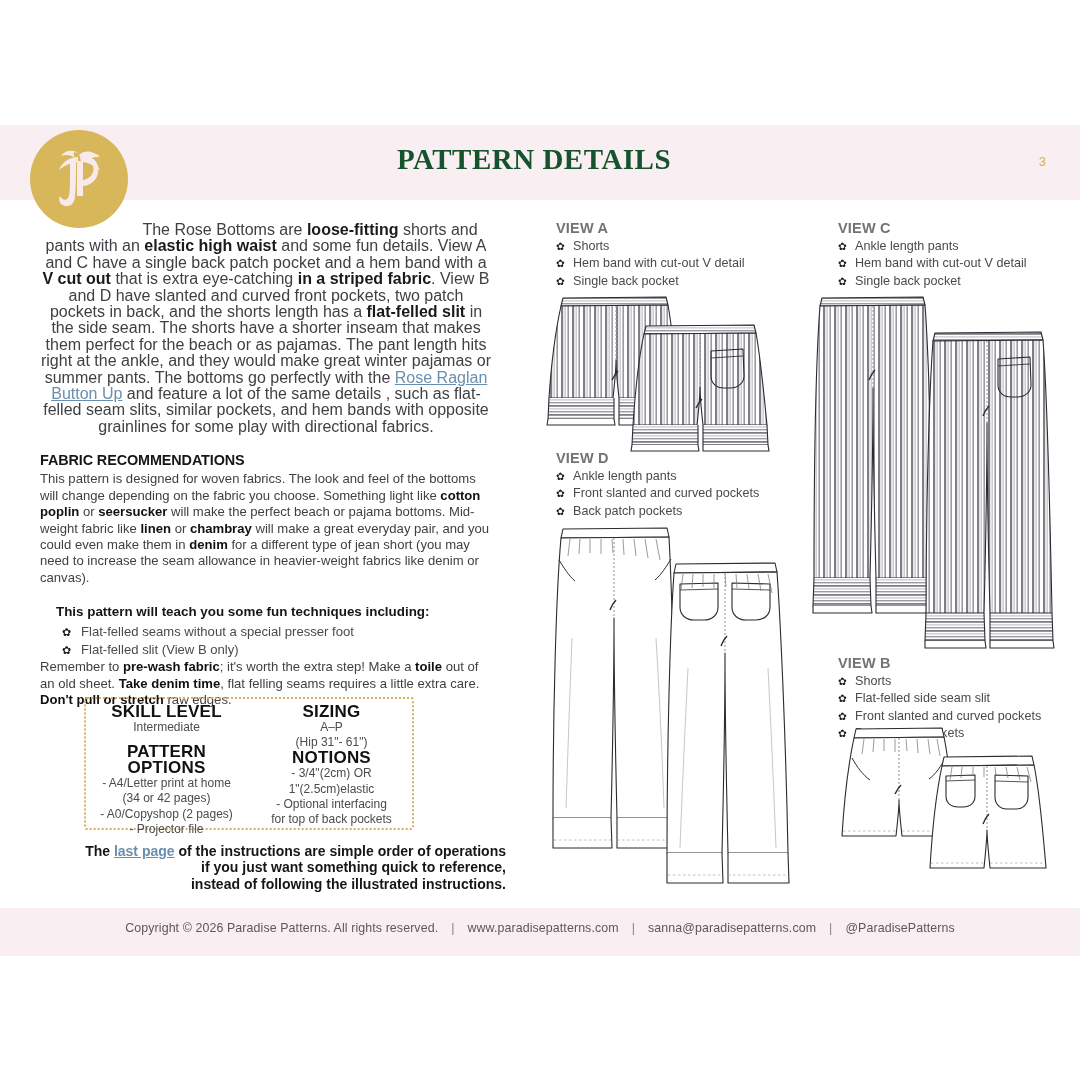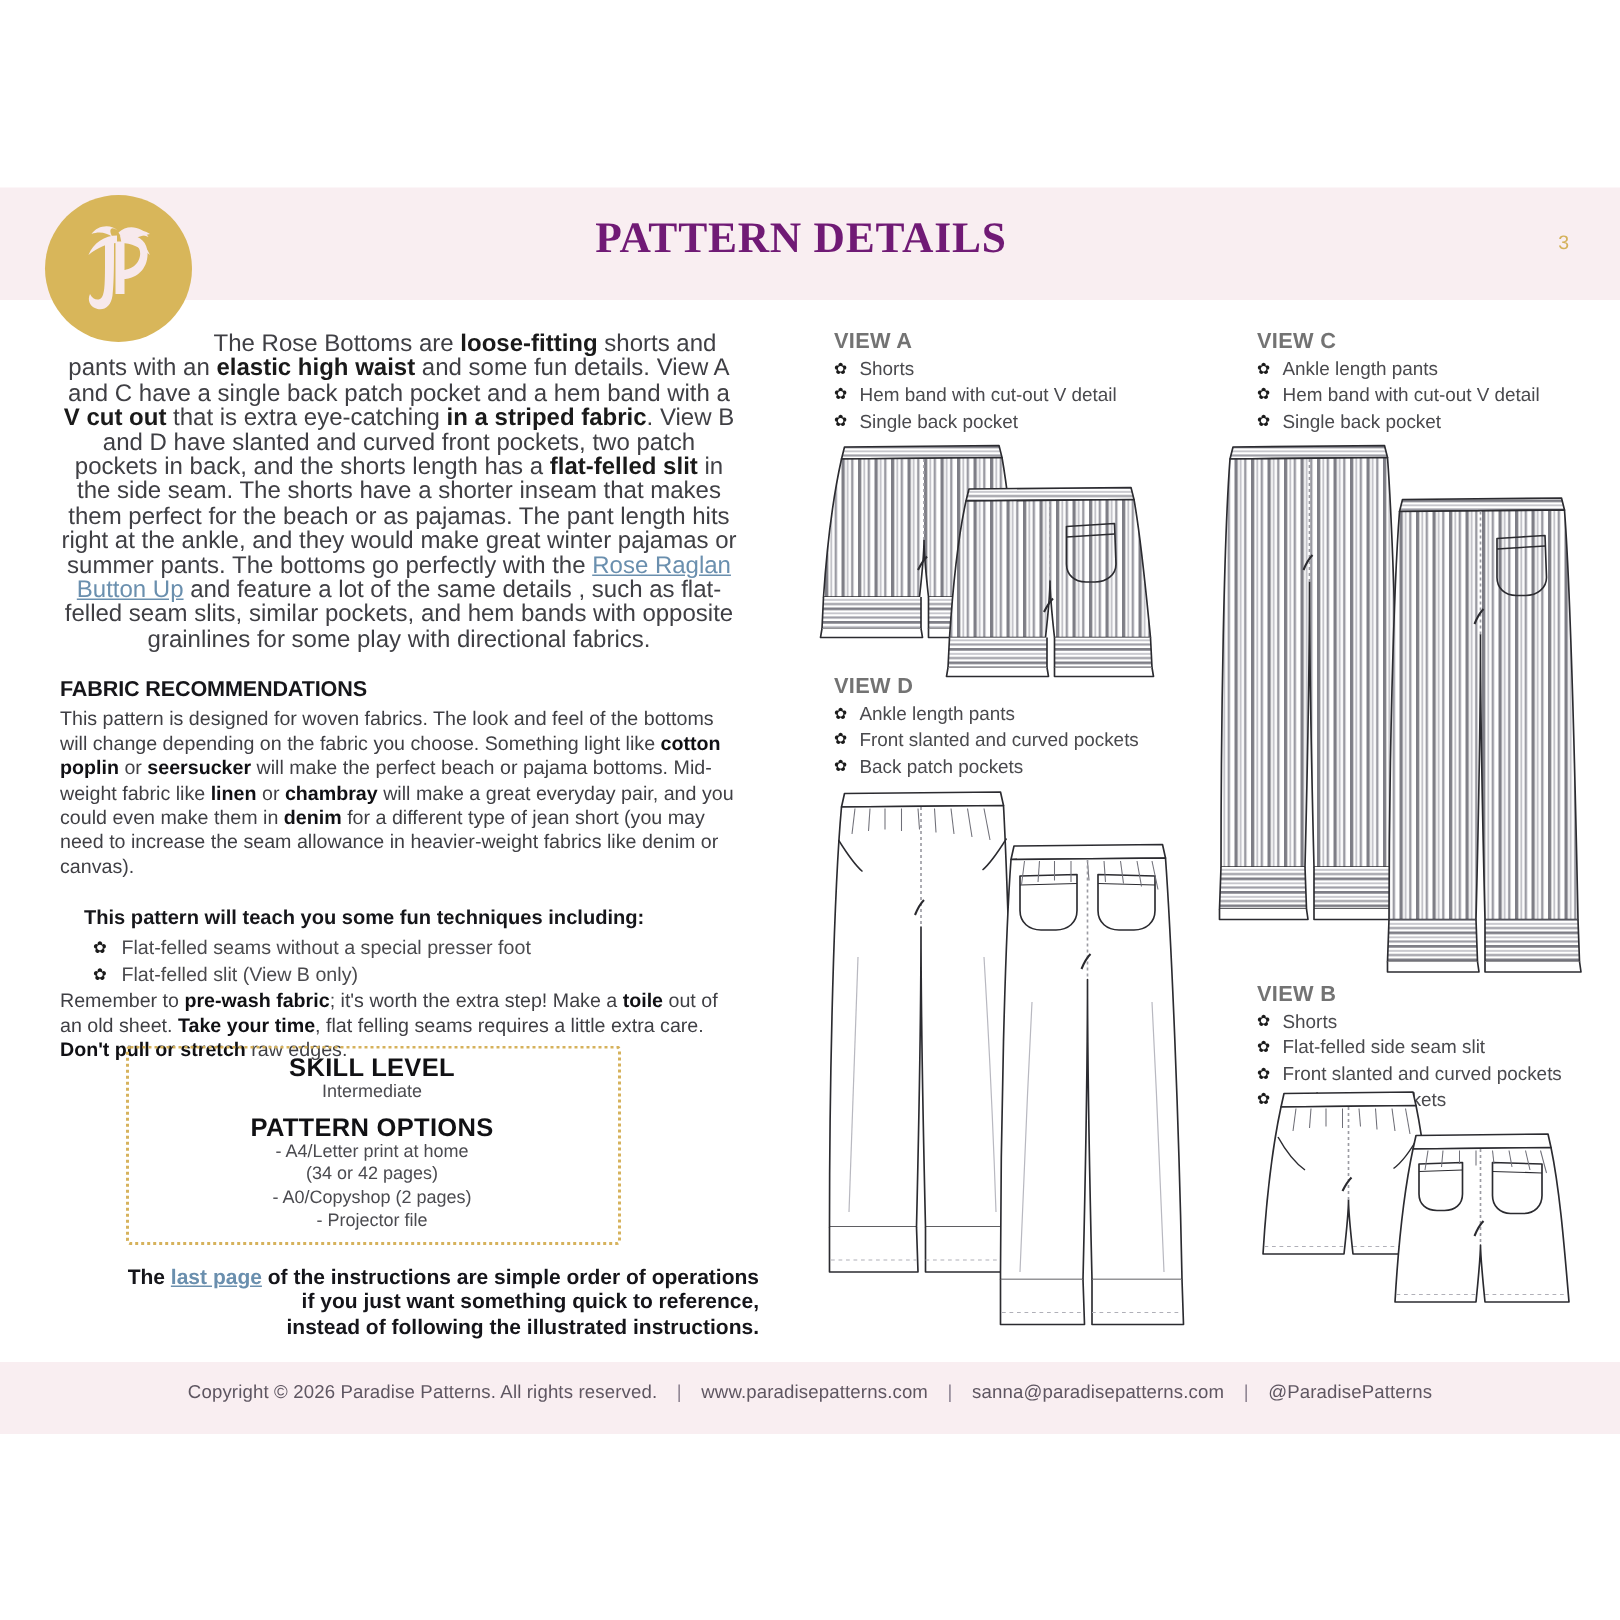--- a/index.html
+++ b/index.html
@@ -43,21 +43,21 @@
   
   .page-title {
     position: absolute;
     left: 0; top: 143px;
     width: 1068px;
     text-align: center;
     font-family: "Liberation Serif", serif;
     font-weight: bold;
     font-size: 29px;
     letter-spacing: 0.5px;
-    color: #701a75;
+    color: #14532d;
   }
   .page-number {
     position: absolute;
     right: 34px; top: 154px;
     font-size: 13px;
     color: #d4b15a;
     font-family: "Liberation Sans", sans-serif;
   }
 
   
@@ -237,33 +237,43 @@
 
   <div class="sec-head">FABRIC RECOMMENDATIONS</div>
   <p class="sec-body"><span>This pattern is designed for woven fabrics. The look and feel of the bottoms will change depending on the fabric you choose. Something light like </span><b>cotton poplin</b><span> or </span><b>seersucker</b><span> will make the perfect beach or pajama bottoms. Mid-weight fabric like </span><b>linen</b><span> or </span><b>chambray</b><span> will make a great everyday pair, and you could even make them in </span><b>denim</b><span> for a different type of jean short (you may need to increase the seam allowance in heavier-weight fabrics like denim or canvas).</span></p>
 
   <div class="tech-head">This pattern will teach you some fun techniques including:</div>
   <ul class="bullet-list">
     <li><span class="flower">✿</span><span>Flat-felled seams without a special presser foot</span></li>
     <li><span class="flower">✿</span><span>Flat-felled slit (View B only)</span></li>
   </ul>
 
-  <p class="sec-body"><span>Remember to </span><b>pre-wash fabric</b><span>; it's worth the extra step! Make a </span><b>toile</b><span> out of an old sheet. </span><b>Take your time</b><span>, flat felling seams requires a little extra care. </span><b>Don't pull or stretch</b><span> raw edges.</span></p>
+  <p class="sec-body"><span>Remember to </span><b>pre-wash fabric</b><span>; it's worth the extra step! Make a </span><b>toile</b><span> out of an old sheet. </span><b>Take denim time</b><span>, flat felling seams requires a little extra care. </span><b>Don't pull or stretch</b><span> raw edges.</span></p>
 </div>
 
 <div class="info-box">
   <div class="info-col left">
     <div class="info-title">SKILL LEVEL</div>
     <div class="info-text">Intermediate</div>
     <div class="gap-sm"></div>
     <div class="info-title">PATTERN OPTIONS</div>
     <div class="info-text">- A4/Letter print at home</div>
     <div class="info-text">(34 or 42 pages)</div>
     <div class="info-text">- A0/Copyshop (2 pages)</div>
     <div class="info-text">- Projector file</div>
+  </div>
+  <div class="info-col right">
+    <div class="info-title">SIZING</div>
+    <div class="info-text">A–P</div>
+    <div class="info-text">(Hip 31"- 61")</div>
+    <div class="info-title">NOTIONS</div>
+    <div class="info-text">- 3/4"(2cm) OR</div>
+    <div class="info-text">1"(2.5cm)elastic</div>
+    <div class="info-text">- Optional interfacing</div>
+    <div class="info-text">for top of back pockets</div>
   </div>
 </div>
 
 <div class="bottom-note">
   <span>The </span><a href="#" class="link">last page</a><span> of the instructions are simple order of operations</span><br>
   <span>if you just want something quick to reference,</span><br>
   <span>instead of following the illustrated instructions.</span>
 </div>
 
 <div class="view-block" id="view-a-block">

